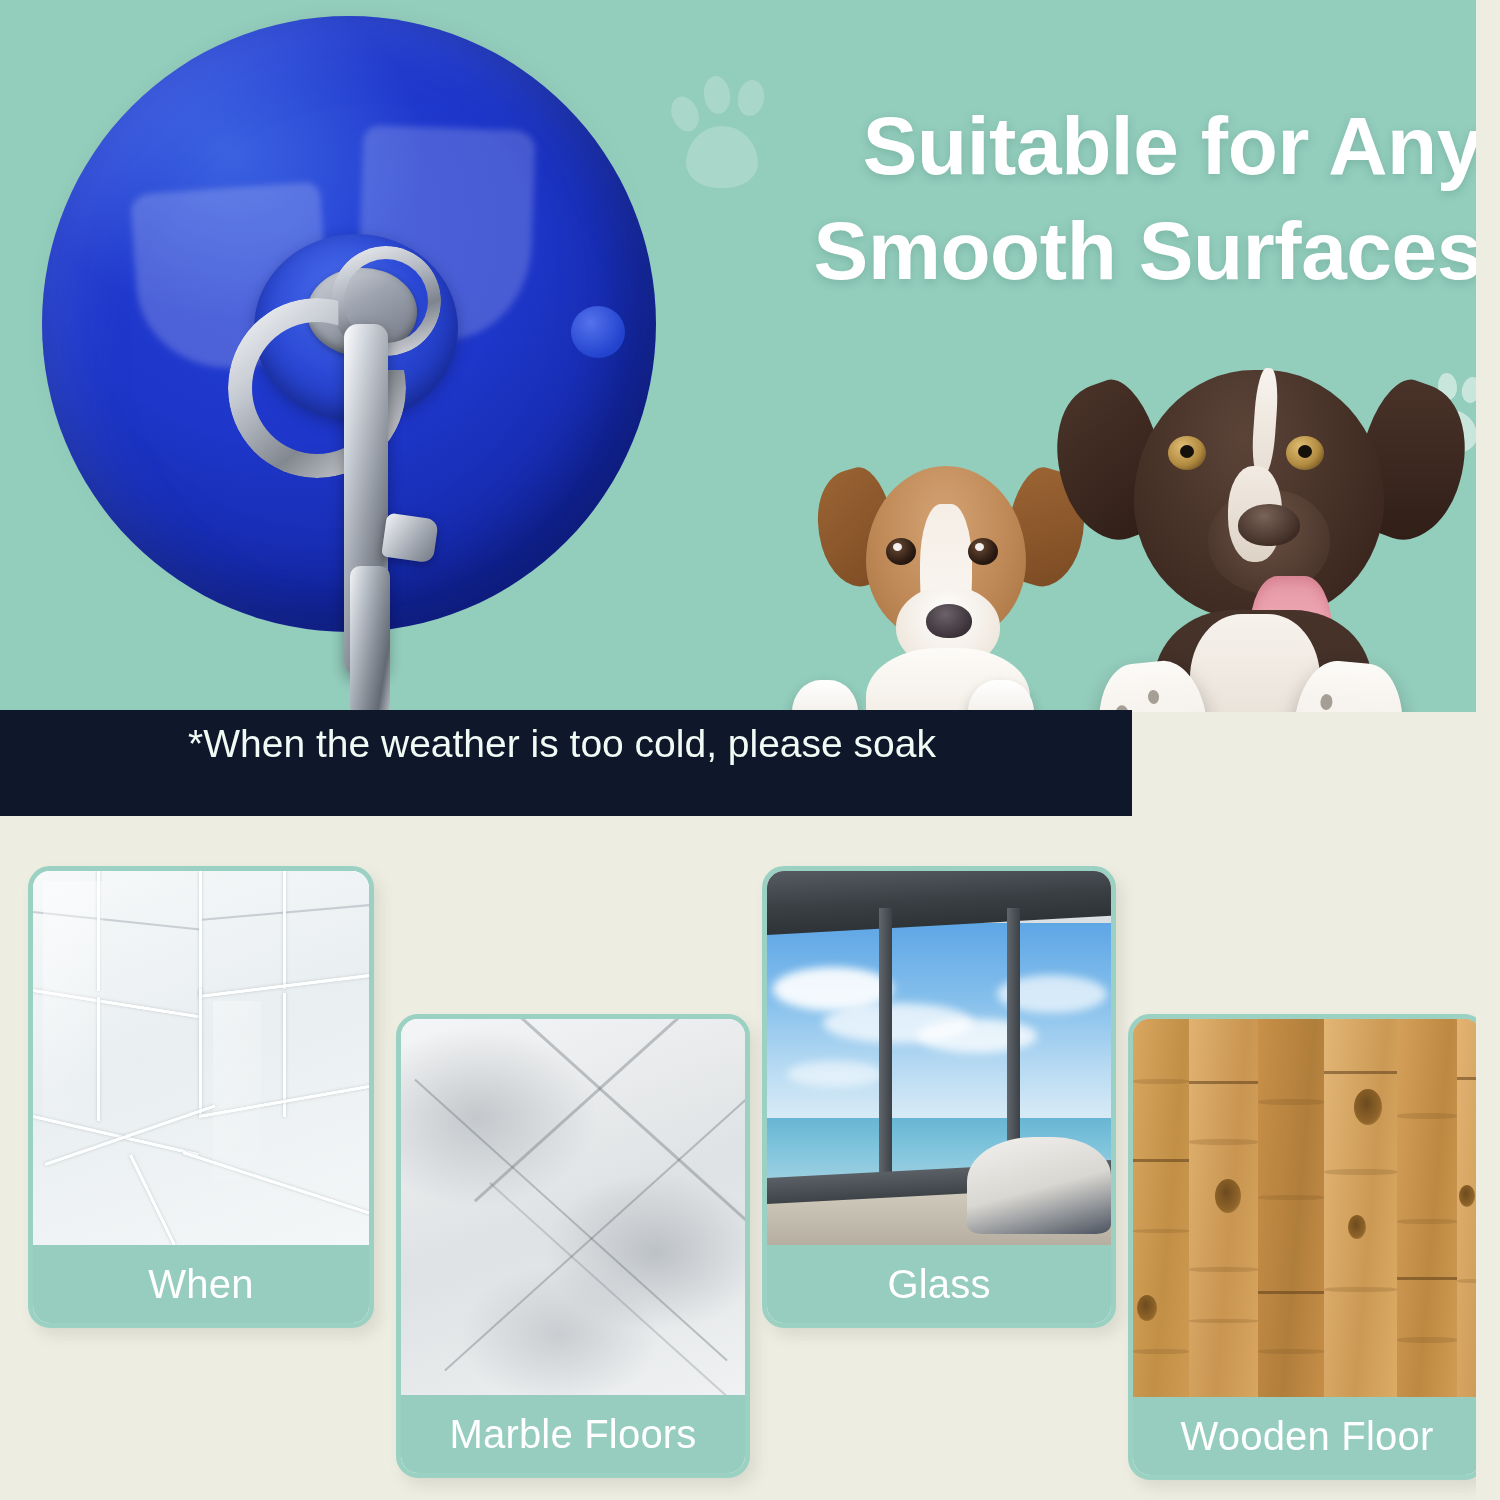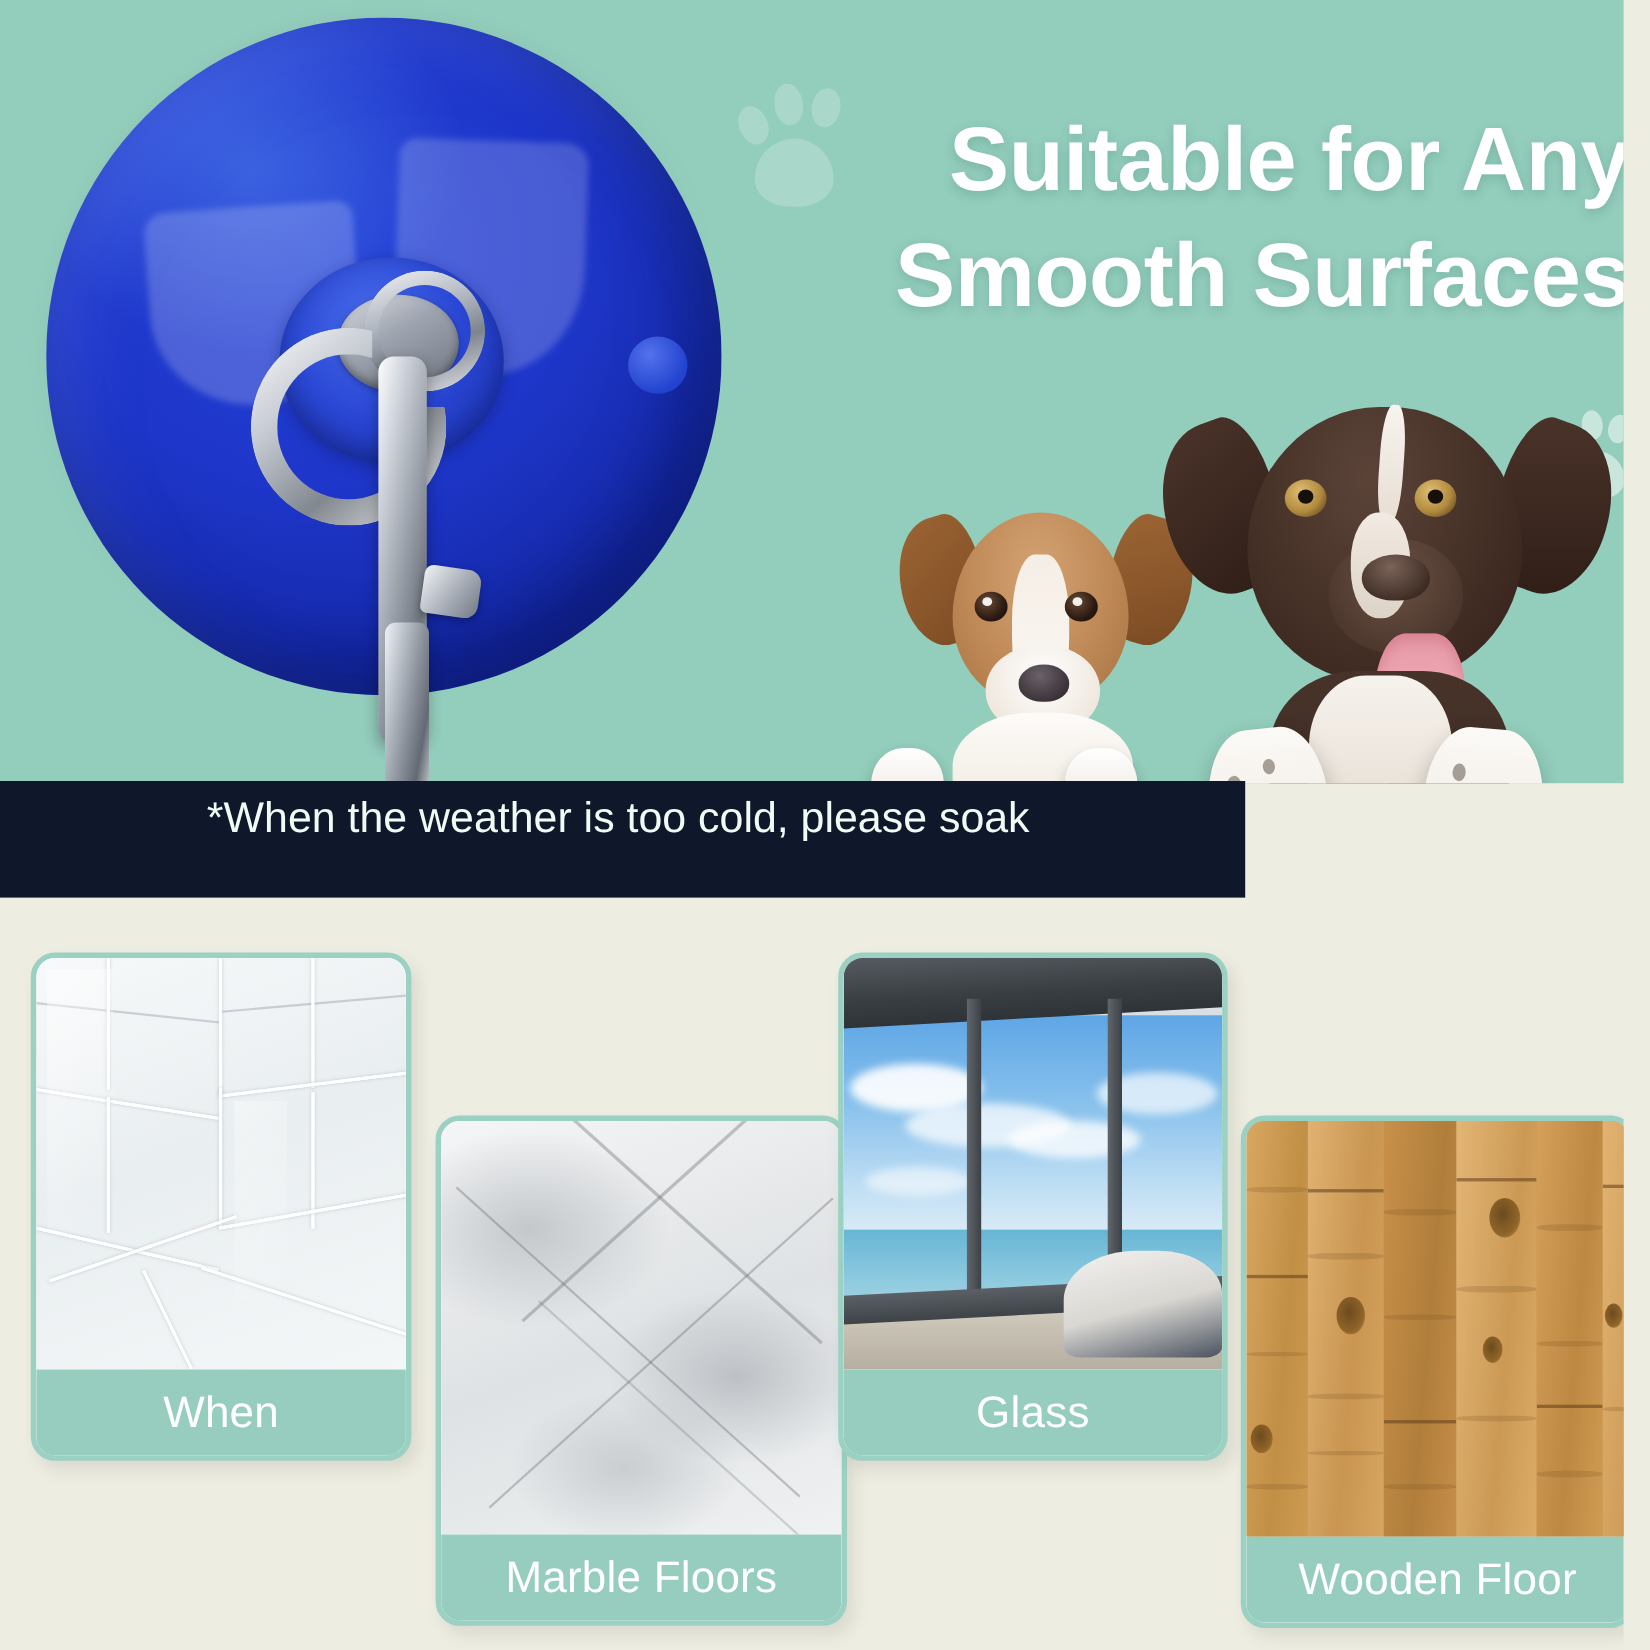--- a/index.html
+++ b/index.html
@@ -128,21 +128,21 @@
   .note-text{position:absolute;left:42px;top:10px;width:1040px;color:#F1FBF6;
     font-size:39px;line-height:1.25;text-align:center;font-weight:400;}
 
   
   .card{position:absolute;border:5px solid #9BD1C2;border-radius:22px;background:#FFFFFF;overflow:hidden;
     box-shadow:6px 8px 14px rgba(120,120,100,.16);}
   .thumb{position:absolute;left:0;top:0;right:0;bottom:78px;overflow:hidden;}
   .cap{position:absolute;left:0;right:0;bottom:0;height:78px;background:#96CDBE;color:#FFFFFF;
     display:flex;align-items:center;justify-content:center;font-size:40px;font-weight:400;letter-spacing:.2px;}
   .card-tiles{left:28px;top:866px;width:336px;height:452px;}
-  .card-marble{left:396px;top:1014px;width:344px;height:454px;padding-left:20px;}
+  .card-marble{left:396px;top:1014px;width:344px;height:454px;}
   .card-glass{left:762px;top:866px;width:344px;height:452px;}
   .card-wood{left:1128px;top:1014px;width:348px;height:456px;}
 
   
   .tiles-art{position:absolute;inset:0;background:linear-gradient(160deg,#F7F9FA 0%,#E9EEF0 46%,#F4F7F8 100%);}
   .tiles-art .wl{position:absolute;background:rgba(255,255,255,.95);box-shadow:0 0 3px rgba(150,160,165,.5);}
   .tiles-art .gl{position:absolute;background:rgba(150,160,168,.45);}
   .tiles-art .sheen{position:absolute;background:linear-gradient(120deg,rgba(255,255,255,.85),rgba(255,255,255,0));}
 
   

